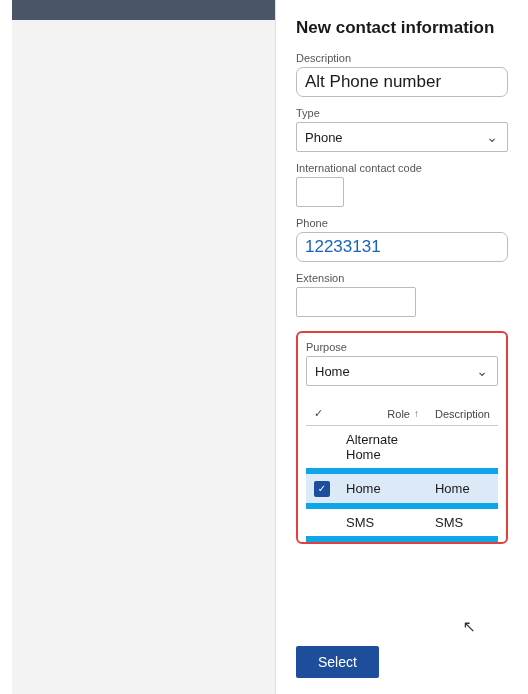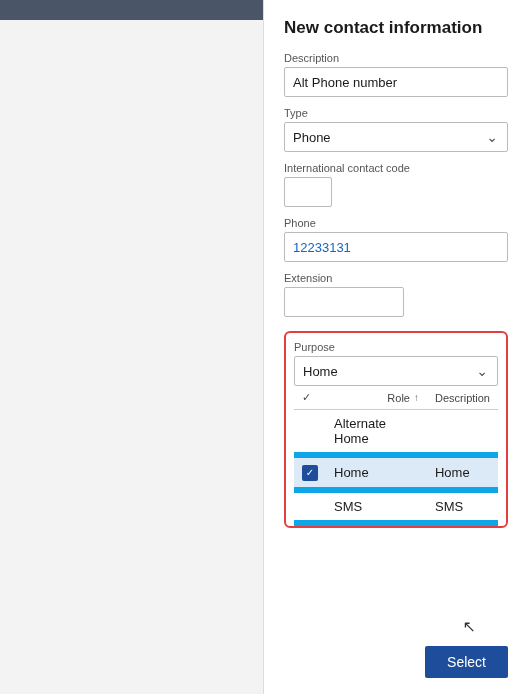--- a/index.html
+++ b/index.html
@@ -10,20 +10,21 @@
       font-size: 13px;
       background: #fff;
       overflow: hidden;
       position: relative;
     }
 
     .layout {
       display: flex;
       width: 528px;
       height: 694px;
+      padding-left: 12px;
     }
 
     
     .sidebar {
       width: 264px;
       height: 694px;
       background: #f3f3f3;
       border-right: 1px solid #ddd;
       position: relative;
       flex-shrink: 0;
@@ -56,23 +57,23 @@
       margin-bottom: 10px;
     }
     .field-label {
       font-size: 11px;
       color: #555;
       margin-bottom: 3px;
     }
     .field-input {
       width: 100%;
       border: 1px solid #bbb;
-      border-radius: 2px;
+      border-radius: 7px;
       padding: 5px 8px;
-      font-size: 13px;
+      font-size: 17px;
       color: #1a1a1a;
       background: #fff;
       height: 30px;
     }
     .field-input.phone-value {
       color: #1565c0;
     }
 
     .field-select {
       width: 100%;
@@ -117,21 +118,21 @@
 
     
     .purpose-dropdown-section {
       border: 2px solid #e53e3e;
       border-radius: 6px;
       padding: 8px 8px 0 8px;
       margin-top: 4px;
     }
 
     .purpose-dropdown-inner {
-      margin-bottom: 0;
+      margin-bottom: 16px;
     }
 
     
     .dropdown-table {
       width: 100%;
       border-collapse: collapse;
       margin-top: 0;
     }
     .dropdown-table thead tr {
       border-bottom: 1px solid #ccc;
@@ -181,21 +182,20 @@
       align-items: center;
       justify-content: center;
       color: #fff;
       font-size: 10px;
     }
 
     
     .footer-area {
       margin-top: auto;
       display: flex;
-      justify-content: flex-end;
       align-items: flex-end;
       padding-top: 8px;
       padding-bottom: 4px;
     }
 
     .select-button {
       background: #1e4d9b;
       color: #fff;
       border: none;
       padding: 8px 22px;

